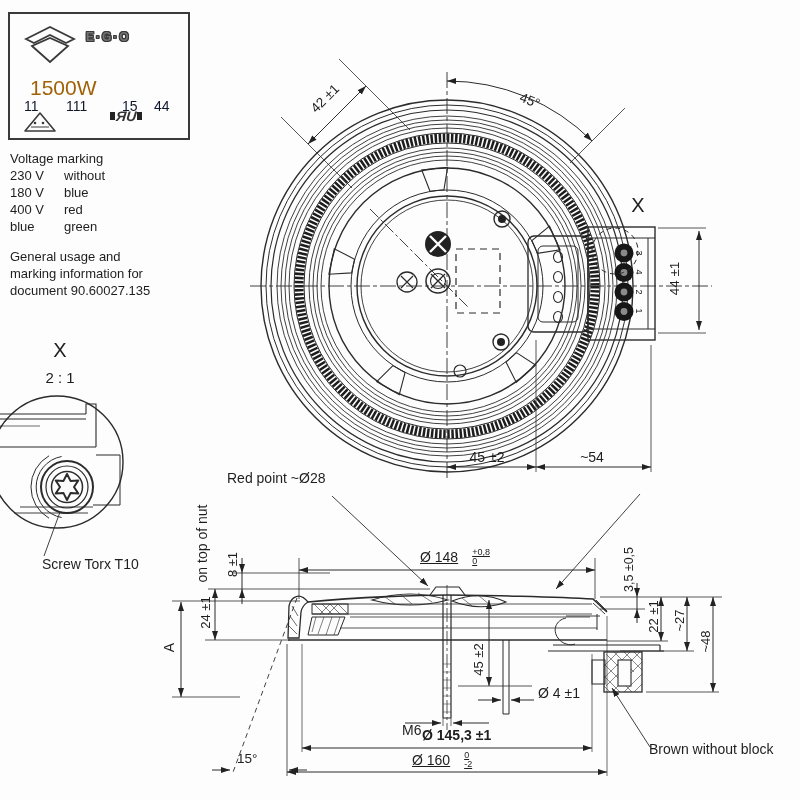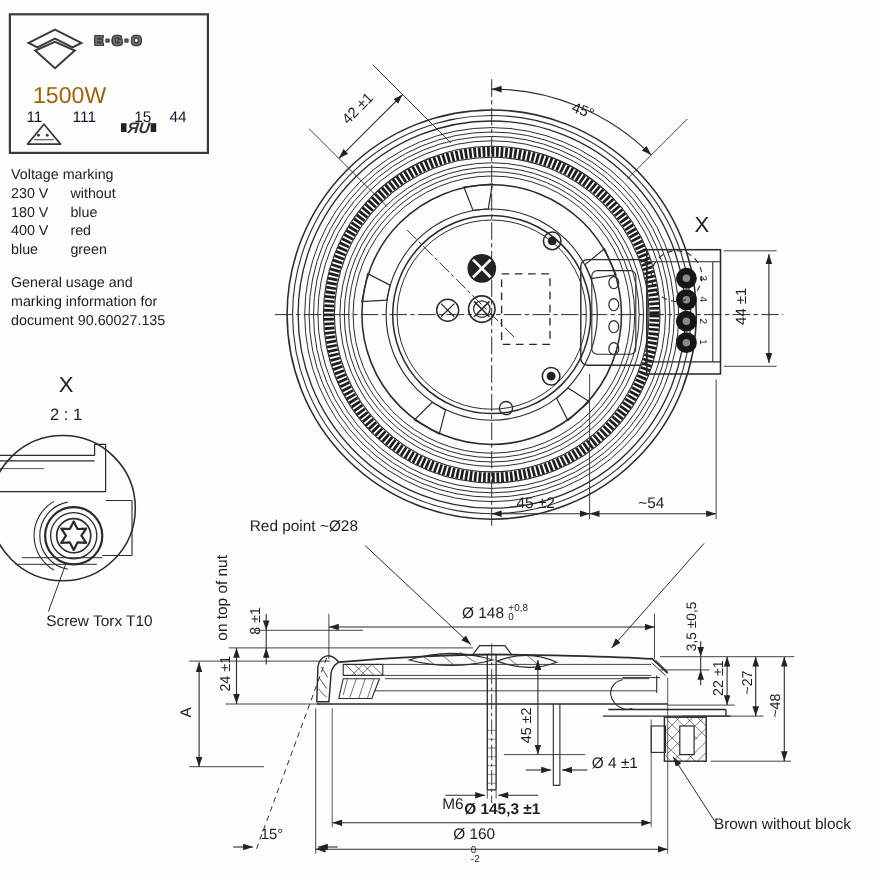--- a/index.html
+++ b/index.html
@@ -9,21 +9,21 @@
   }
   #stage{position:absolute;left:0;top:0;width:800px;height:800px;}
   svg{position:absolute;left:0;top:0;}
   .lbl{position:absolute;font-size:14px;color:#1e1e1e;white-space:nowrap;line-height:15px;}
   .c{text-align:center;}
   .rot90{transform:rotate(-90deg);transform-origin:center center;}
   .rot45{transform:rotate(-45deg);transform-origin:center center;}
   .rot20{transform:rotate(21deg);transform-origin:center center;}
   .rotcw{transform:rotate(90deg);transform-origin:center center;}
   .big{font-size:20px;}
-  .tolflex{display:flex;align-items:center;gap:2px;}
+  .tolflex{display:flex;align-items:center;gap:12px;text-decoration:underline;}
   .tolstack{display:inline-flex;flex-direction:column;font-size:9px;line-height:9px;margin-left:2px;}
   .plate{position:absolute;left:8px;top:12px;width:178px;height:124px;border:2px solid #3a3a3a;background:#fdfdfd;}
   .plate .brand{position:absolute;left:76px;top:16px;font-size:12px;font-weight:bold;letter-spacing:2px;color:#737373;
     text-shadow:-1px -1px 0 #3a3a3a,1px -1px 0 #3a3a3a,-1px 1px 0 #3a3a3a,1px 1px 0 #3a3a3a,0 1px 0 #3a3a3a,0 -1px 0 #3a3a3a,1px 0 0 #3a3a3a,-1px 0 0 #3a3a3a;}
   .plate .power{position:absolute;left:20px;top:62px;font-size:21px;color:#a16207;}
   .plate .code{position:absolute;top:84px;font-size:14px;color:#0f172a;}
   .ulwrap{position:absolute;left:100px;top:94px;display:flex;align-items:center;gap:1px;}
   .ulsq{width:5px;height:8px;background:#222;}
   .ulglyph{font-size:14px;font-weight:bold;font-style:italic;color:#333;transform:skewX(-6deg);}
   .vrow{display:flex;}
@@ -338,21 +338,21 @@
   </span>
 </div>
 <div class="lbl rot90 c" style="left:597px;top:562px;width:64px;font-size:12.5px;">3,5 ±0,5</div>
 <div class="lbl rot90 c" style="left:629px;top:609px;width:48px;font-size:13px;">22 ±1</div>
 <div class="lbl rot90 c" style="left:659px;top:613px;width:40px;font-size:13px;">~27</div>
 <div class="lbl rot90 c" style="left:685px;top:634px;width:40px;font-size:13px;">~48</div>
 <div class="lbl rot90 c" style="left:453px;top:652px;width:50px;font-size:13px;">45 ±2</div>
 <div class="lbl" style="left:538px;top:686px;">Ø 4 ±1</div>
 <div class="lbl" style="left:402px;top:703px;margin-top:20px;">M6</div>
 <div class="lbl" style="left:422px;top:728px;font-weight:bold;">Ø 145,3 ±1</div>
-<div class="lbl tolflex" style="left:412px;top:751px;flex-direction:column;">
+<div class="lbl tolflex" style="left:412px;top:751px;">
   <span>Ø 160</span>
   <span class="tolstack">
     <span>0</span>
     <span>-2</span>
   </span>
 </div>
 <div class="lbl" style="left:237px;top:751px;font-size:13.5px;">15°</div>
 <div class="lbl" style="left:649px;top:742px;">Brown without block</div>
 
 </div>

